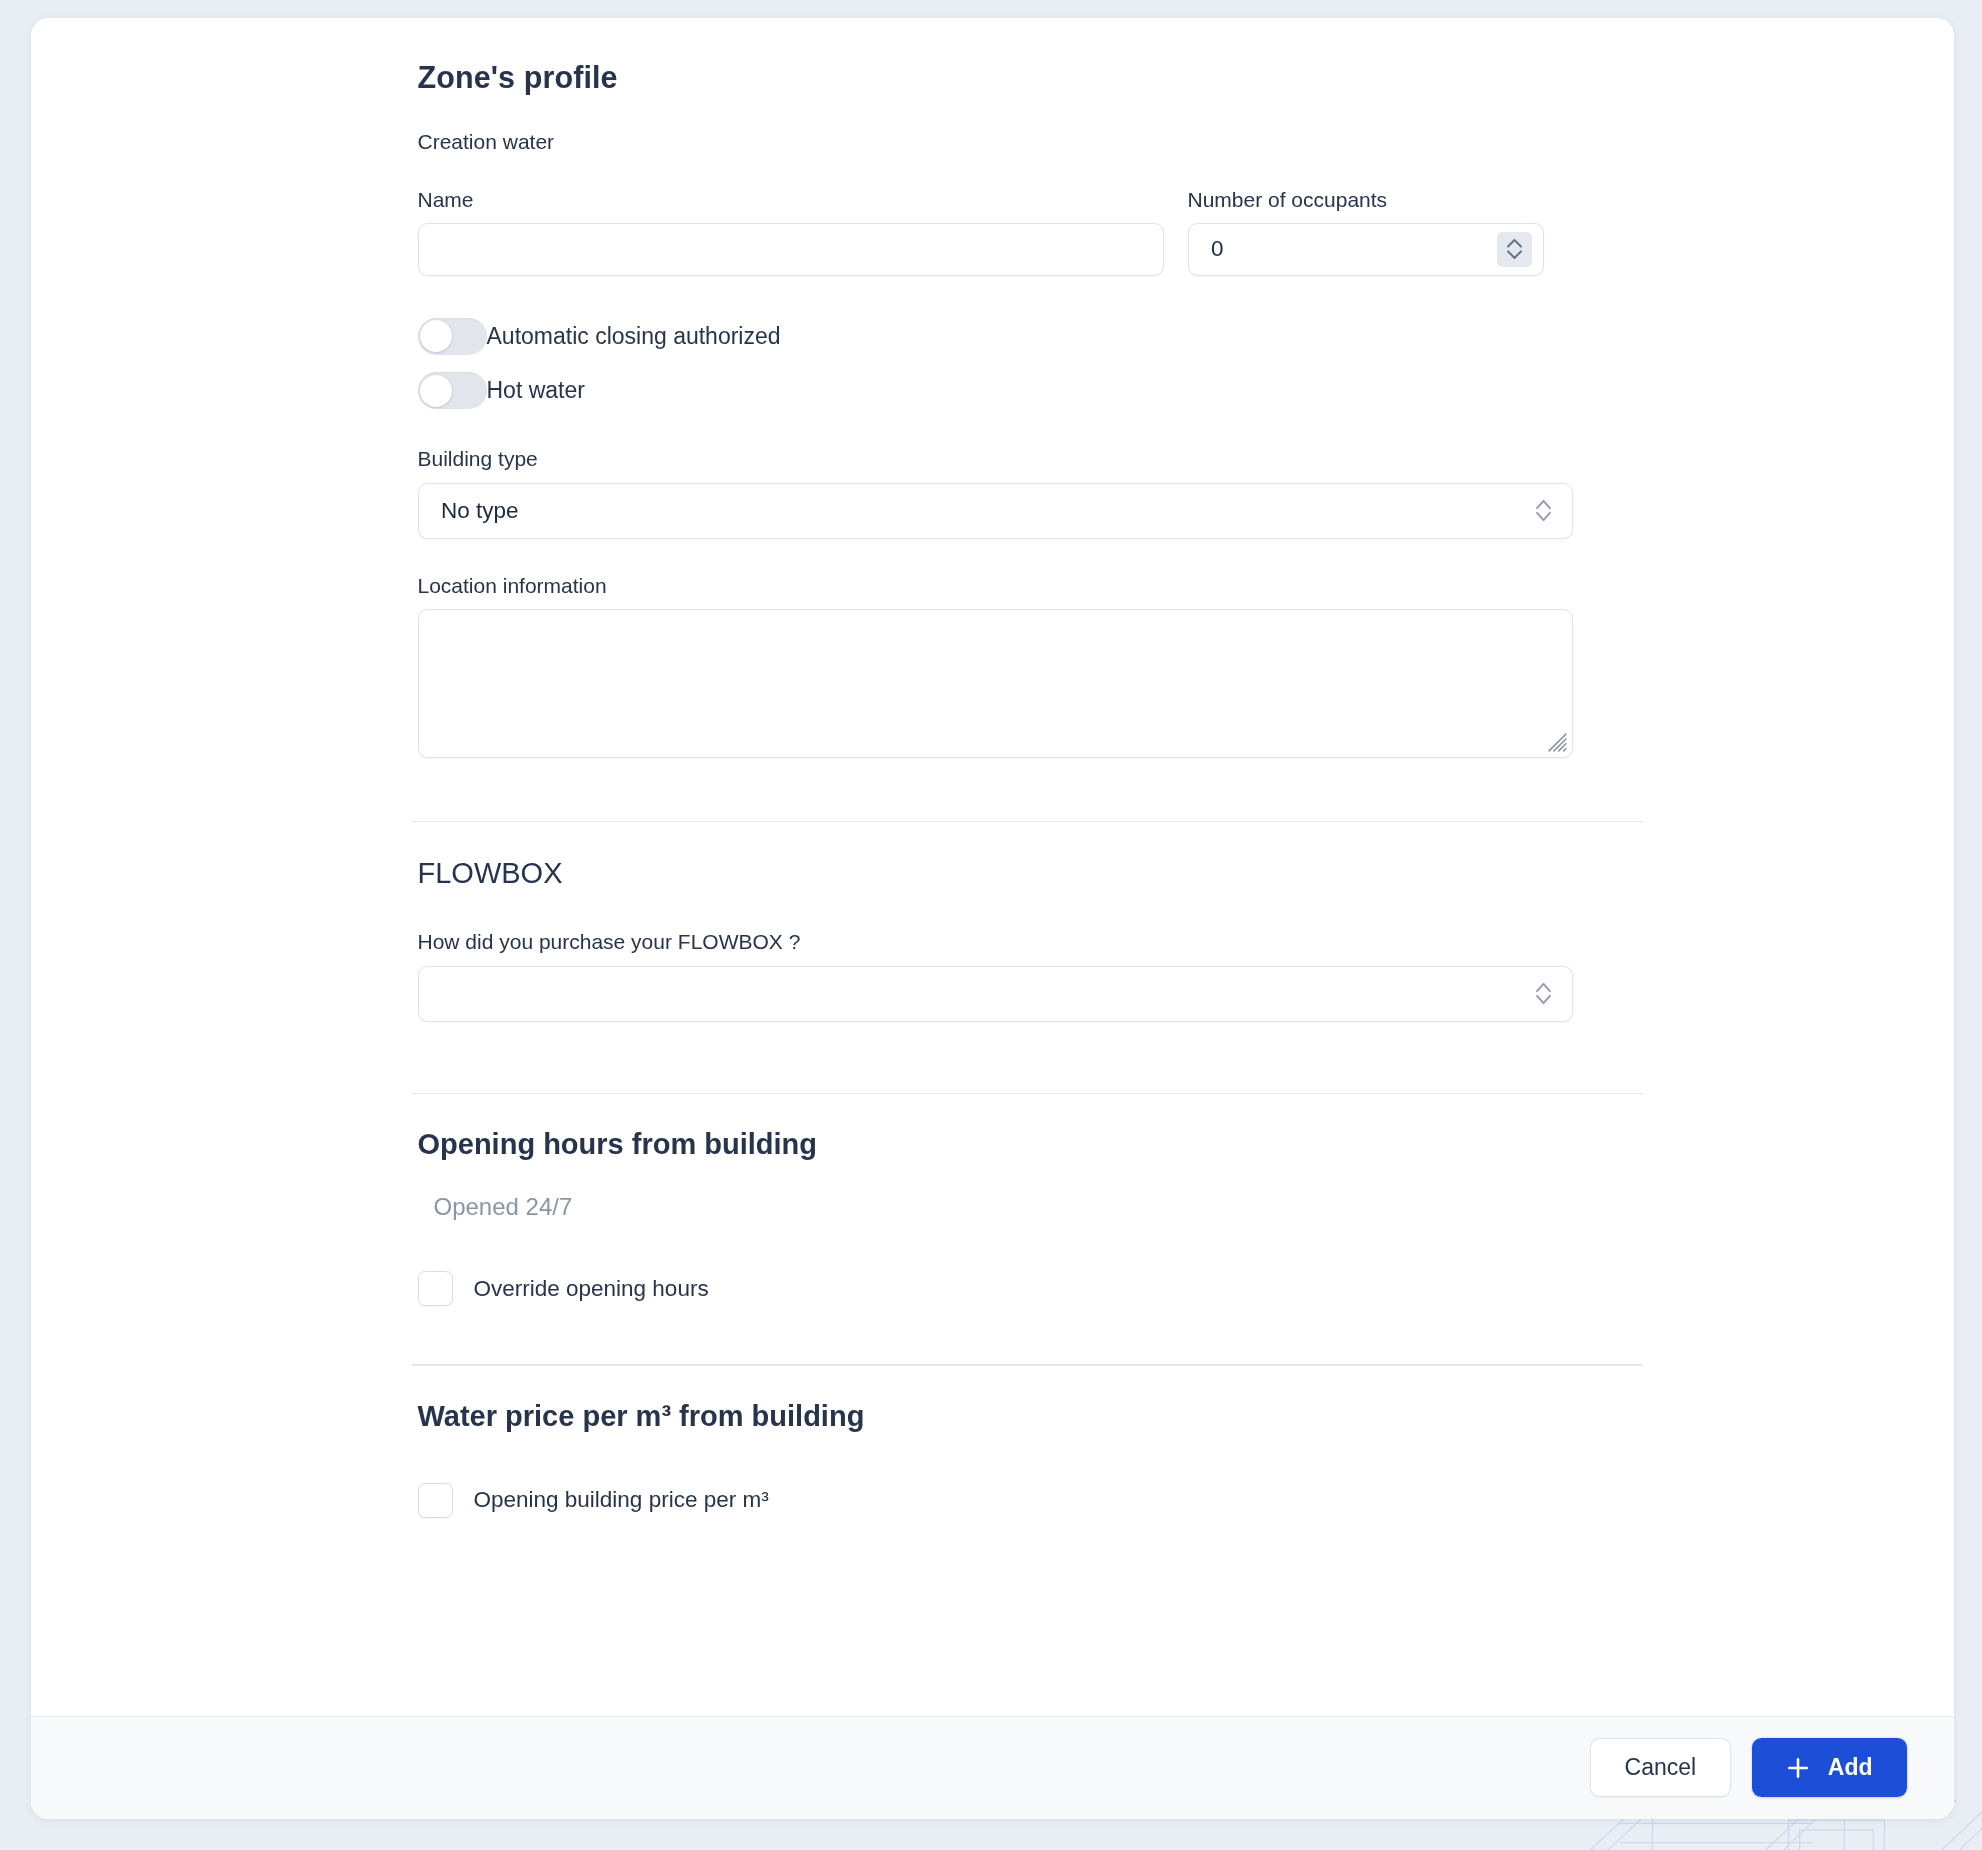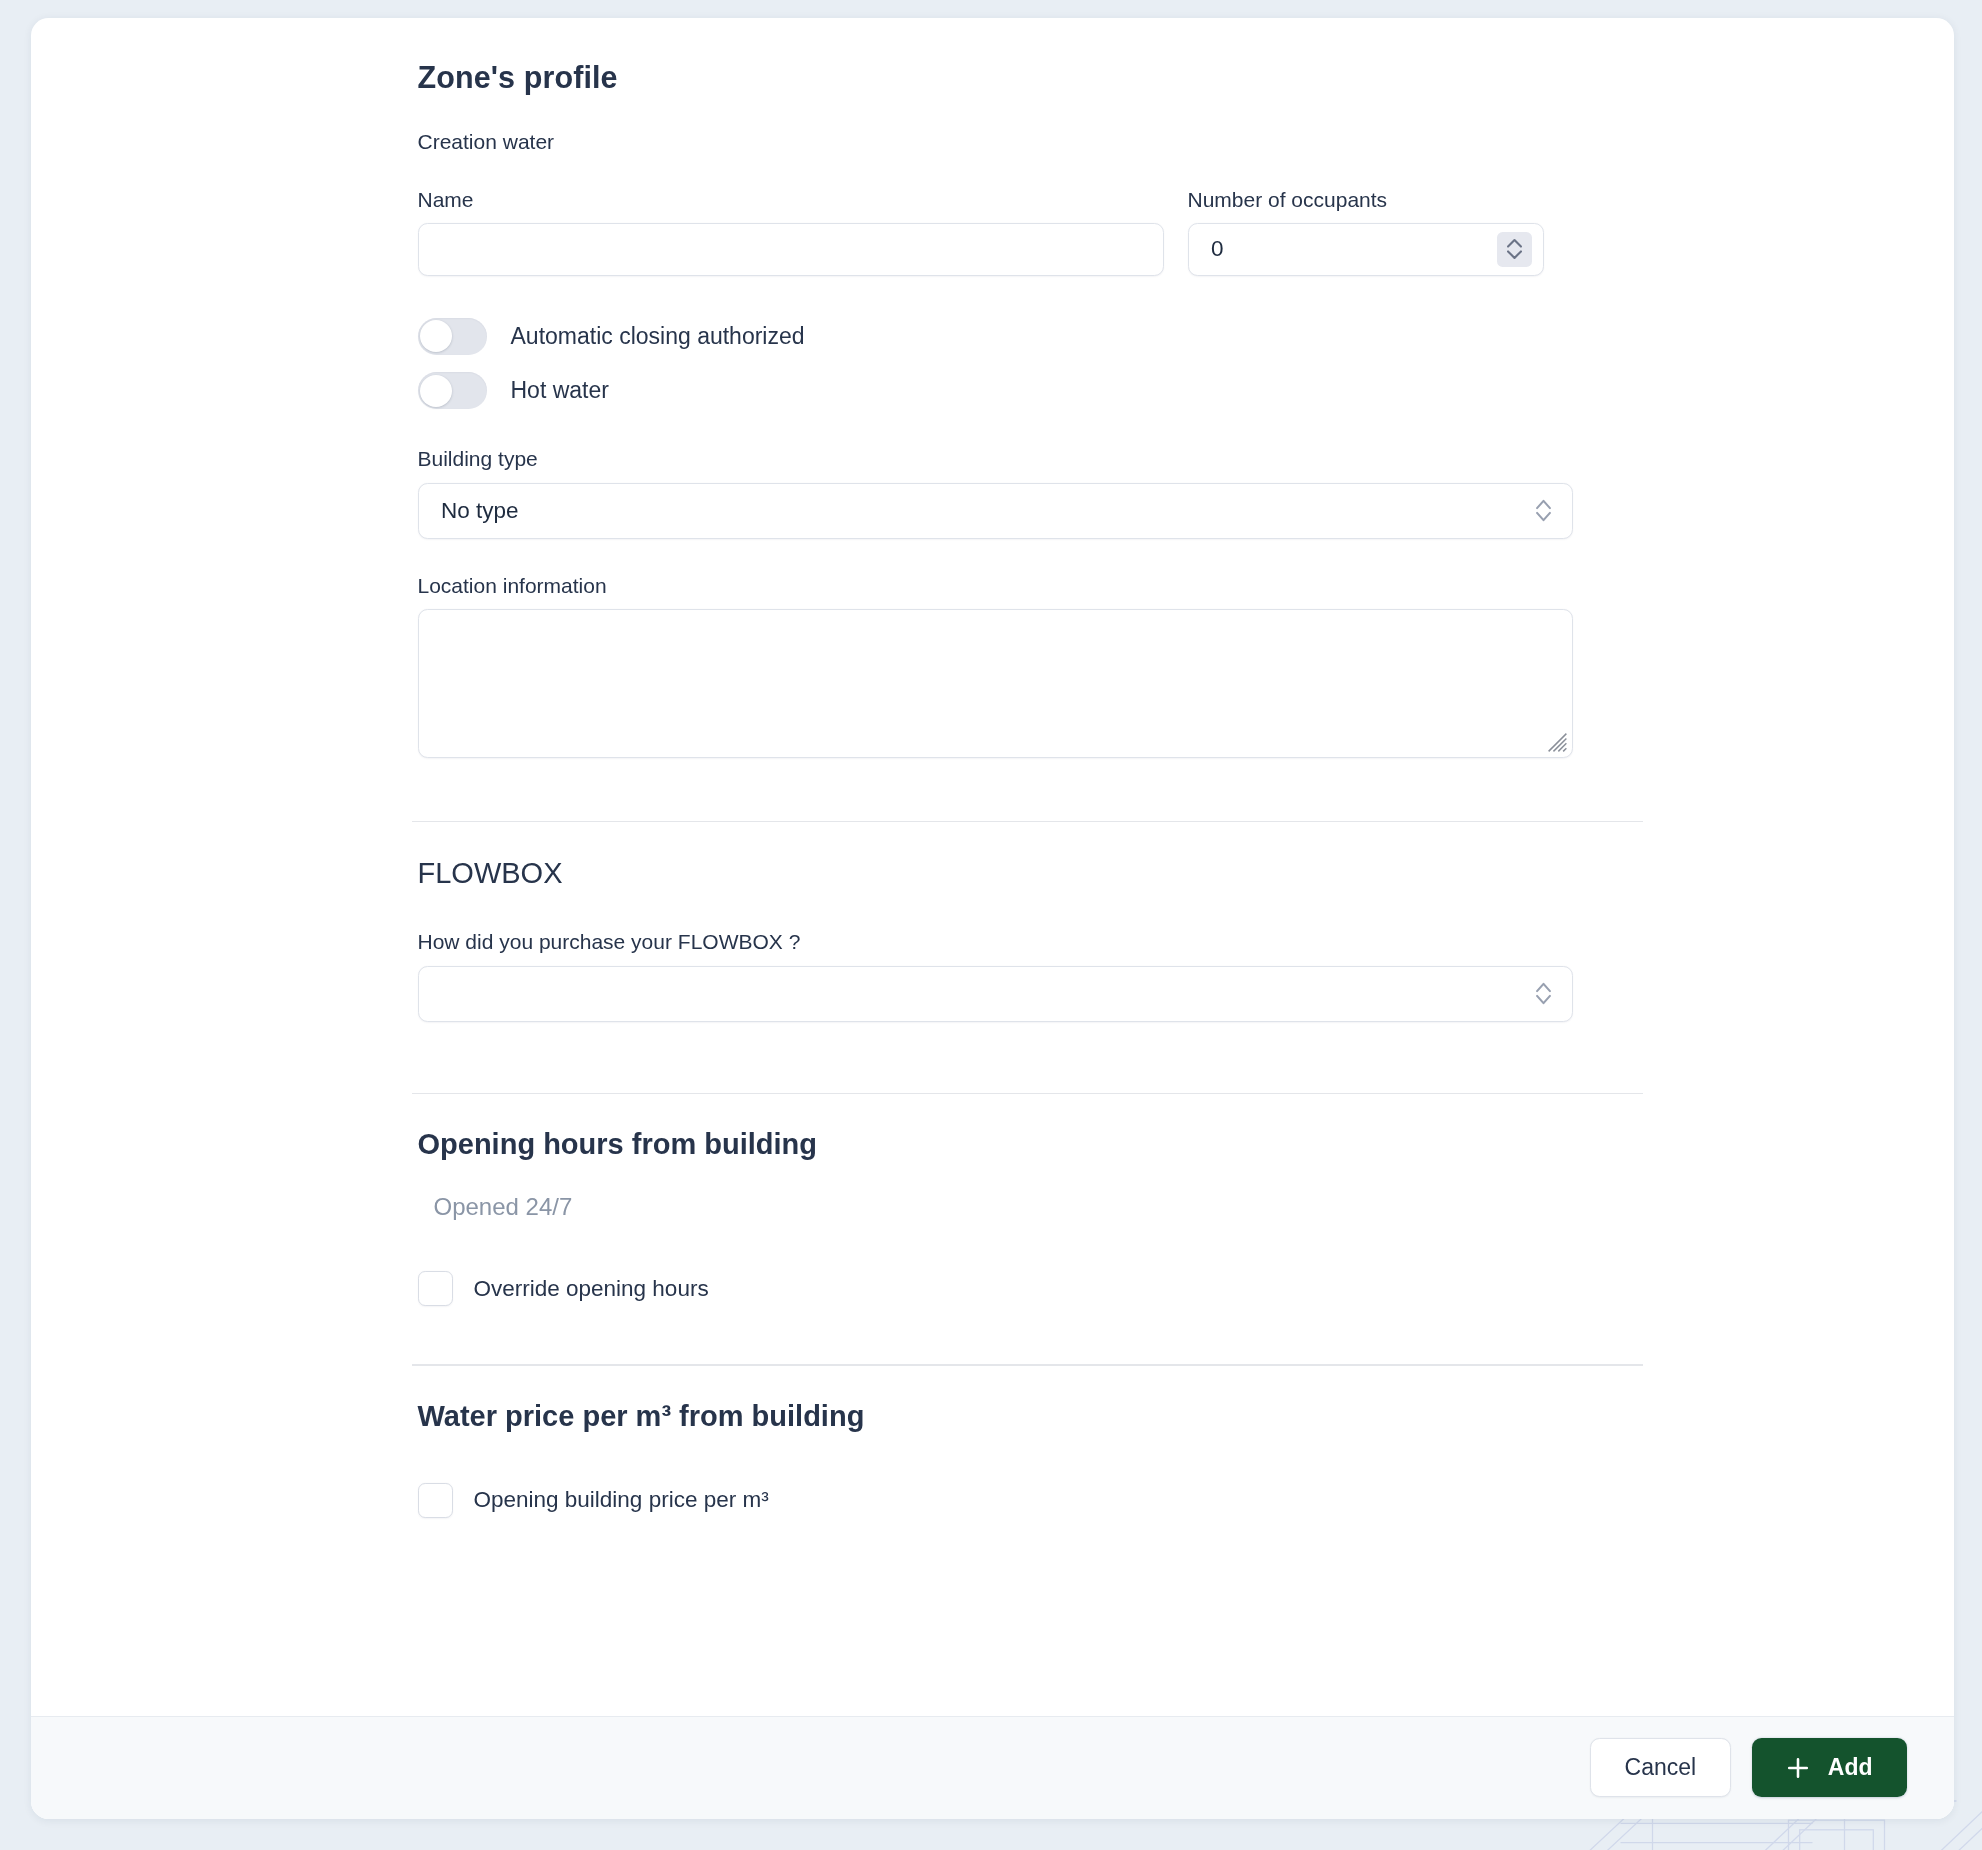--- a/index.html
+++ b/index.html
@@ -158,21 +158,20 @@
     position: absolute;
     right: 4.8px; bottom: 4.8px;
     width: 21px; height: 21px;
     pointer-events: none;
   }
 
   
   .toggle-row {
     display: flex;
     align-items: center;
-    gap: 24px;
   }
   .toggle {
     width: 69px; height: 37px;
     background: #e2e5ec;
     border-radius: 18.4px;
     position: relative;
     flex: none;
     box-shadow: inset 0 0.8px 1.6px rgba(30,45,70,0.05);
   }
   .toggle .knob {
@@ -242,21 +241,21 @@
     height: 59px;
     padding: 0 34px;
     background: #ffffff;
     border: 1.6px solid #dfe3ea;
     color: #27344b;
     box-shadow: 0 0.8px 1.6px rgba(30,45,70,0.06);
   }
   .btn-add {
     height: 59px;
     padding: 0 34px;
-    background: #14532d;
+    background: #1d4ed8;
     border: none;
     color: #ffffff;
     font-weight: 600;
     gap: 17.6px;
     box-shadow: 0 0.8px 2.4px rgba(20,50,90,0.22);
   }
 
   
   .row-fields { display: flex; align-items: flex-end; gap: 24px; }
   .gap-sec { height: 48px; }

